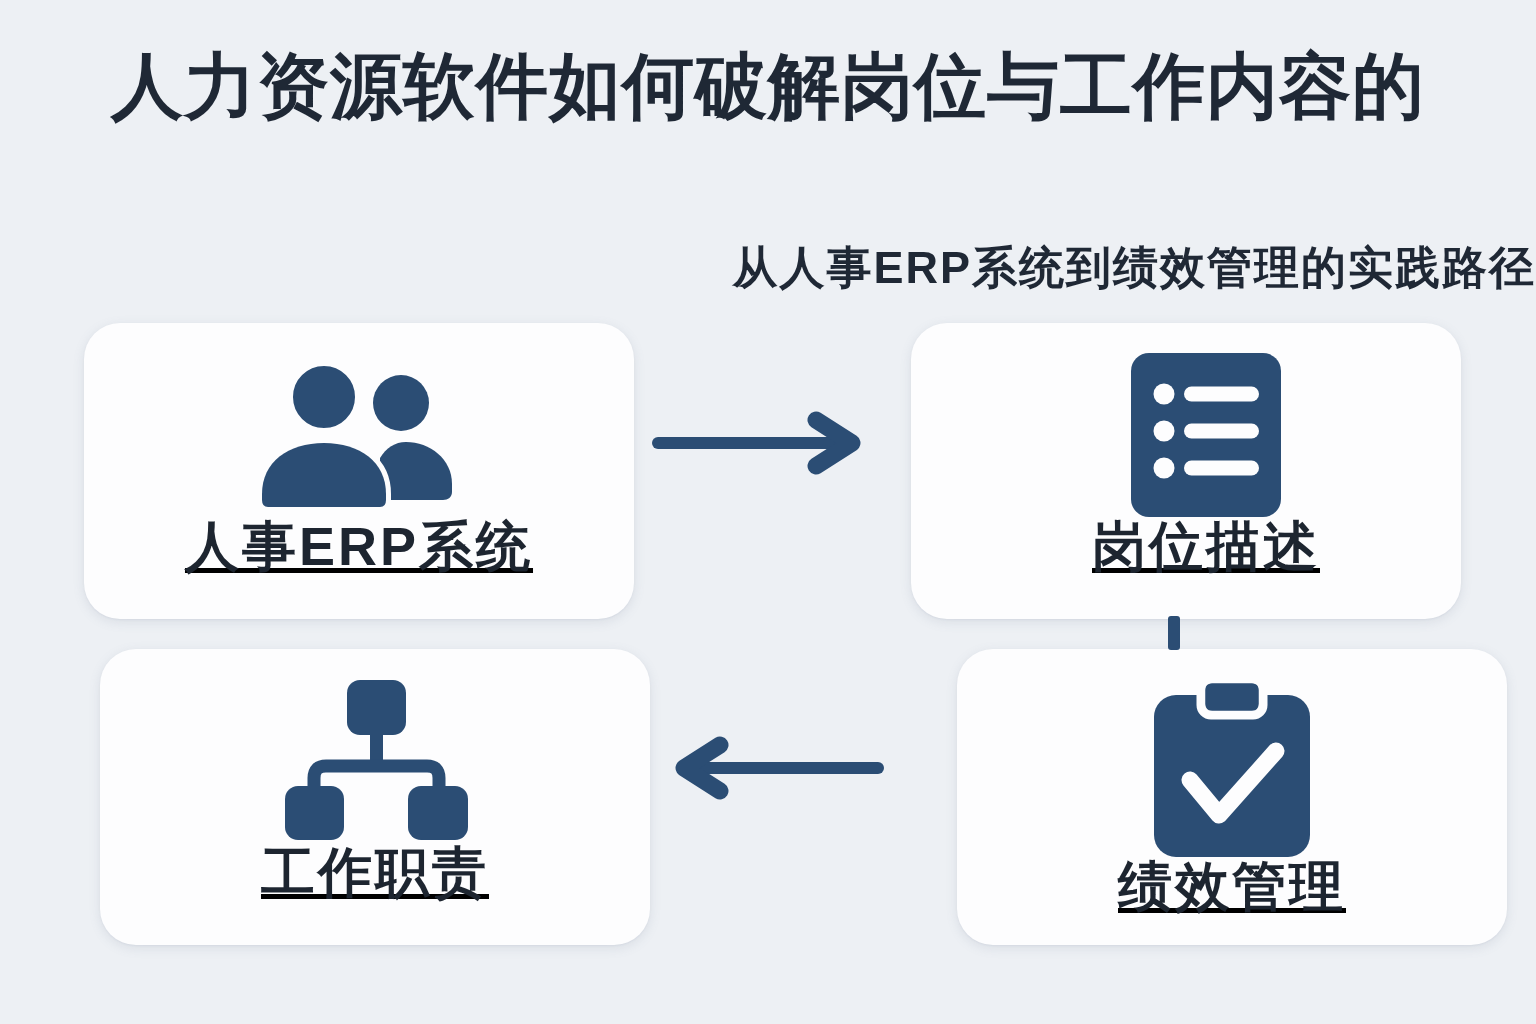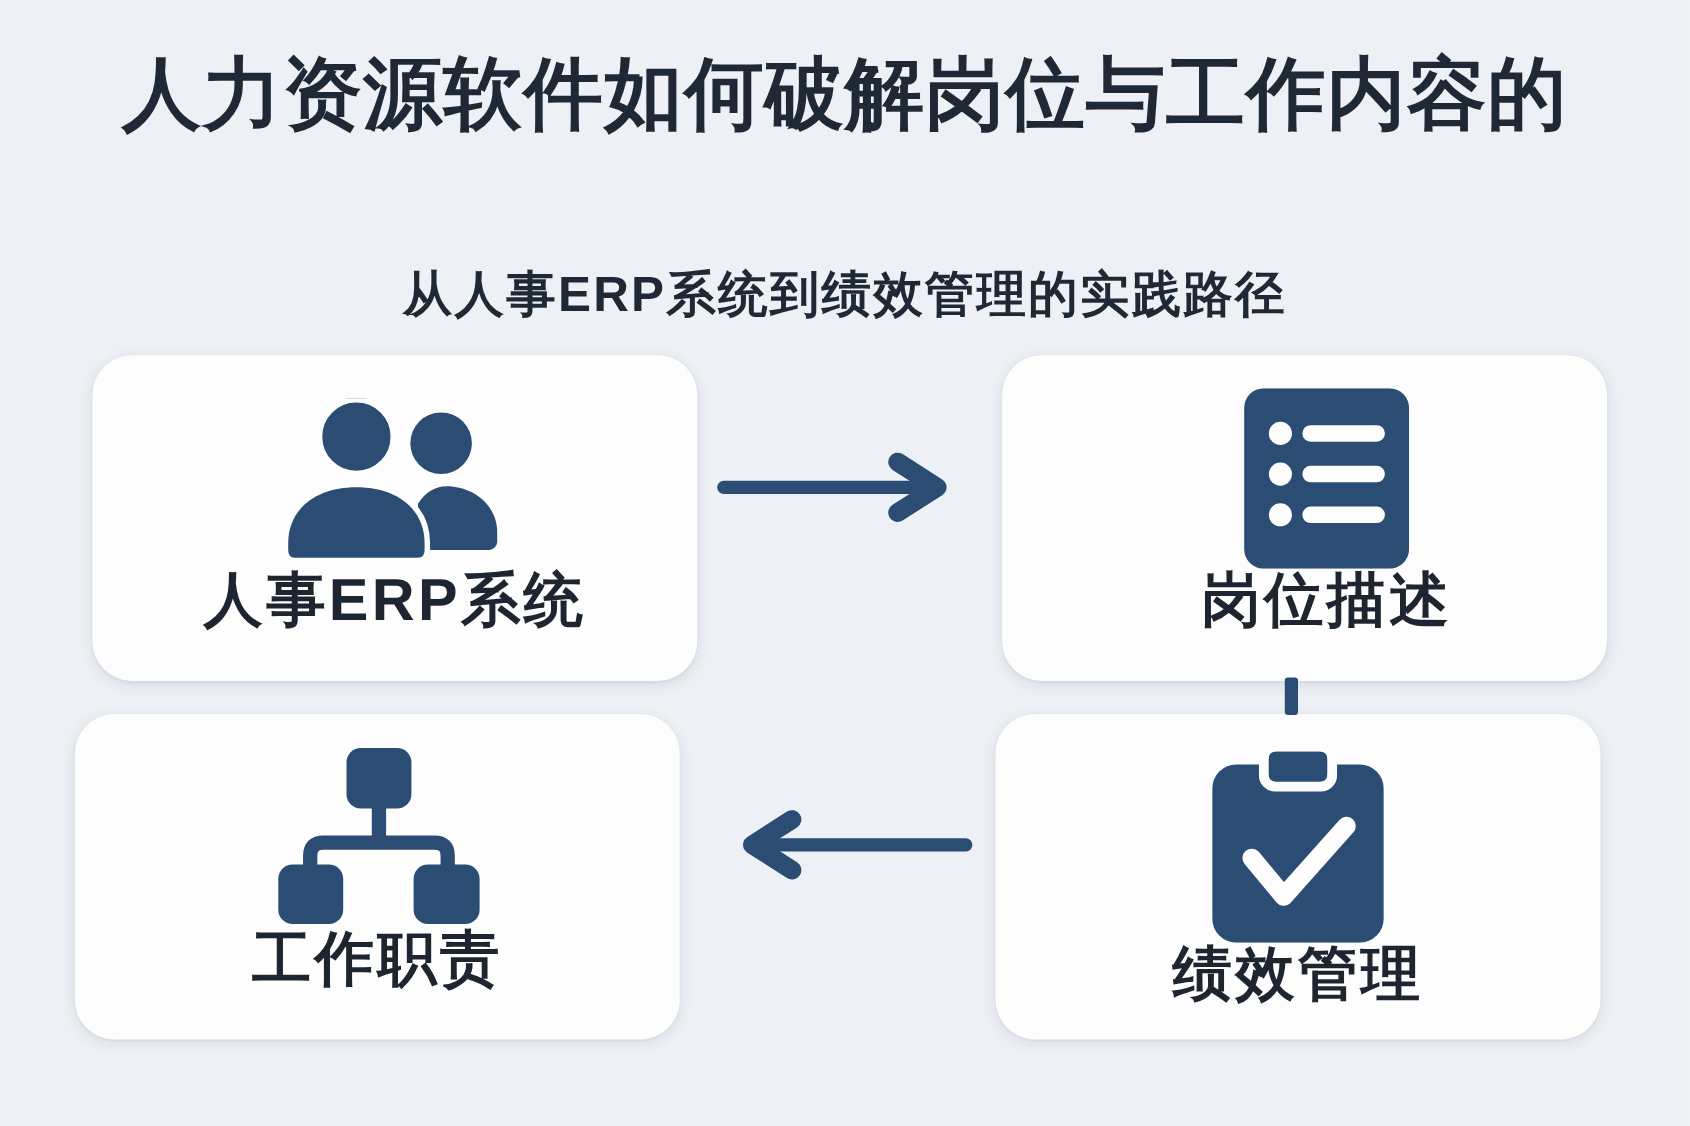--- a/index.html
+++ b/index.html
@@ -16,34 +16,34 @@
     background:var(--bg);
     font-family:"Liberation Sans","DejaVu Sans",sans-serif;
   }
   .title{
     position:absolute;top:46px;left:0;width:100%;
     text-align:center;font-size:72px;font-weight:900;
     color:var(--title);line-height:1.12;letter-spacing:1px;
   }
   .subtitle{
     position:absolute;top:238px;left:0;width:100%;
-    text-align:center;font-size:45px;font-weight:800;
+    text-align:right;font-size:45px;font-weight:800;
     color:var(--title);letter-spacing:2px;
   }
   .card{
     position:absolute;width:550px;height:296px;
     background:var(--card);border-radius:36px;
     box-shadow:0 3px 12px rgba(100,115,140,.14),0 1px 2px rgba(100,115,140,.08);
     display:flex;flex-direction:column;align-items:center;
-    justify-content:flex-end;padding-bottom:26px;
+    justify-content:flex-end;padding-bottom:26px;text-decoration:underline;
   }
   .card-top-left{left:84px;top:323px;}
   .card-top-right{left:911px;top:323px;padding-left:40px;}
-  .card-bottom-left{left:68px;top:649px;}
-  .card-bottom-right{left:905px;top:649px;}
+  .card-bottom-left{left:100px;top:649px;}
+  .card-bottom-right{left:957px;top:649px;}
   .icon-wrap{flex:1;display:flex;align-items:center;justify-content:center;padding-top:30px;}
   .card-label{
     font-size:54px;font-weight:800;color:var(--label);
     letter-spacing:3px;line-height:1.1;height:76px;
   }
   .arrow{position:absolute;width:236px;height:64px;}
   .arrow-top{left:650px;top:411px;}
   .arrow-bottom{left:650px;top:736px;}
   .v-connector{
     position:absolute;left:1168px;top:616px;width:12px;height:34px;

